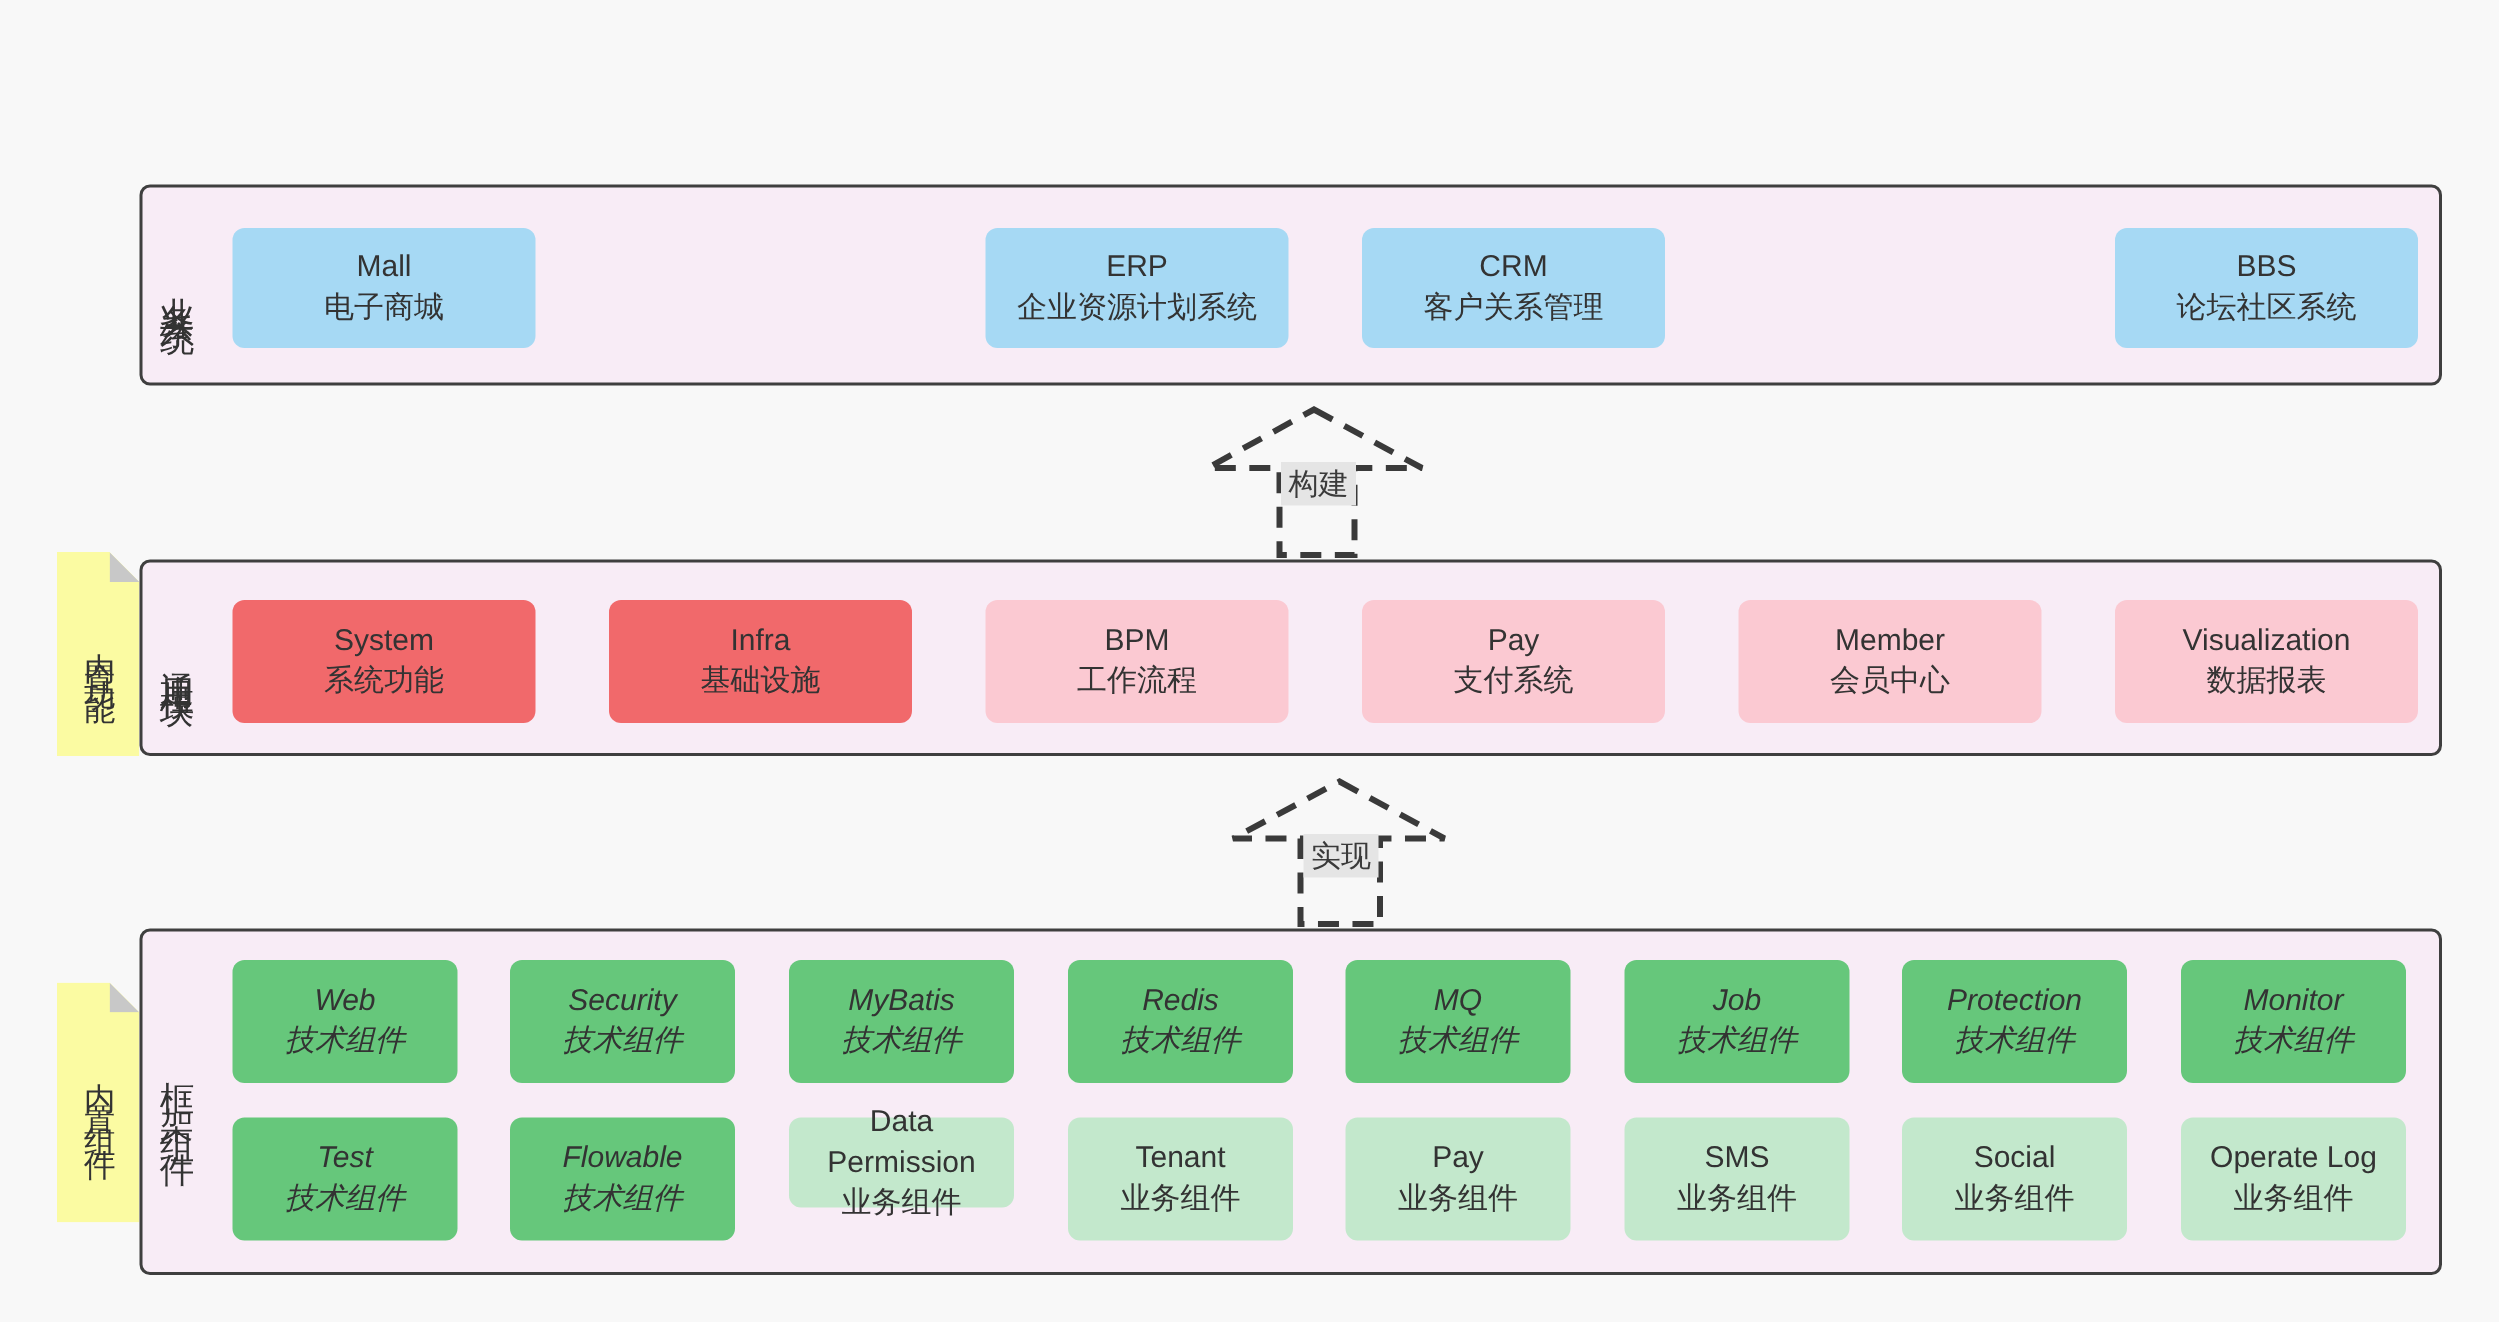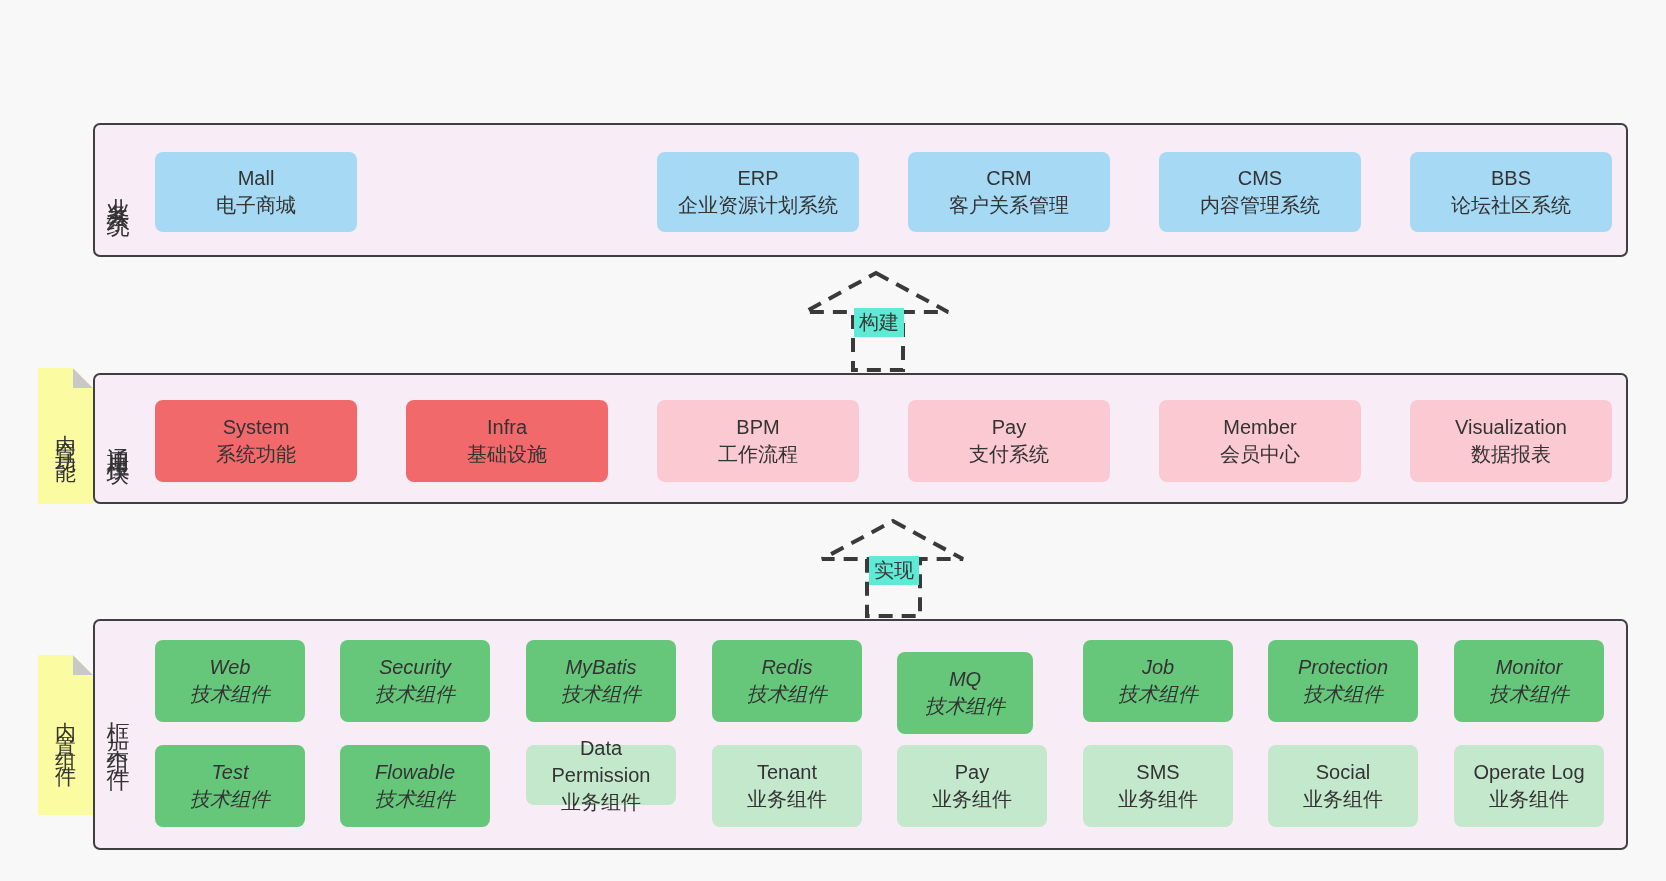--- a/index.html
+++ b/index.html
@@ -47,45 +47,41 @@
     writing-mode:vertical-rl;text-orientation:upright;
     font-size:21px;color:#333;letter-spacing:9px;
   }
   .sticky .txt.wide{letter-spacing:15px;}
   .arrow{position:absolute;}
   .arrow polygon{
     fill:none;stroke:#3a3a3a;stroke-width:4;stroke-dasharray:14 9;
   }
   .arrow-label{
     position:absolute;font-size:20px;color:#3a3a3a;
-    background:#5eead4;padding:1px 5px;z-index:3;
+    background:#e5e5e5;padding:1px 5px;z-index:3;
   }
 </style>
 </head>
 <body>
 
 <div class="canvas">
 
   <section class="panel" style="top:123px;height:134px;">
     <div class="v-label">业务系统</div>
     <div class="box blue" style="left:60px;top:27px;width:202px;height:80px;">
       <div class="t">Mall</div>
       <div class="s">电子商城</div>
     </div>
     <div class="box blue" style="left:562px;top:27px;width:202px;height:80px;">
       <div class="t">ERP</div>
       <div class="s">企业资源计划系统</div>
     </div>
     <div class="box blue" style="left:813px;top:27px;width:202px;height:80px;">
       <div class="t">CRM</div>
       <div class="s">客户关系管理</div>
-    </div>
-    <div class="box blue" style="left:1064px;top:27px;width:202px;height:80px;">
-      <div class="t">CMS</div>
-      <div class="s">内容管理系统</div>
     </div>
     <div class="box blue" style="left:1315px;top:27px;width:202px;height:80px;">
       <div class="t">BBS</div>
       <div class="s">论坛社区系统</div>
     </div>
   </section>
 
   <svg class="arrow" style="left:795px;top:266px;" width="170" height="110" viewBox="0 0 170 110">
     <polygon points="81,7 153,46 108,46 108,104 58,104 58,46 10,46"></polygon>
   </svg>
@@ -144,21 +140,21 @@
       <div class="s">技术组件</div>
     </div>
     <div class="box green" style="left:431px;top:19px;width:150px;height:82px;">
       <div class="t">MyBatis</div>
       <div class="s">技术组件</div>
     </div>
     <div class="box green" style="left:617px;top:19px;width:150px;height:82px;">
       <div class="t">Redis</div>
       <div class="s">技术组件</div>
     </div>
-    <div class="box green" style="left:802px;top:19px;width:136px;height:82px;margin-top:12px;">
+    <div class="box green" style="left:802px;top:19px;width:150px;height:82px;">
       <div class="t">MQ</div>
       <div class="s">技术组件</div>
     </div>
     <div class="box green" style="left:988px;top:19px;width:150px;height:82px;">
       <div class="t">Job</div>
       <div class="s">技术组件</div>
     </div>
     <div class="box green" style="left:1173px;top:19px;width:150px;height:82px;">
       <div class="t">Protection</div>
       <div class="s">技术组件</div>

